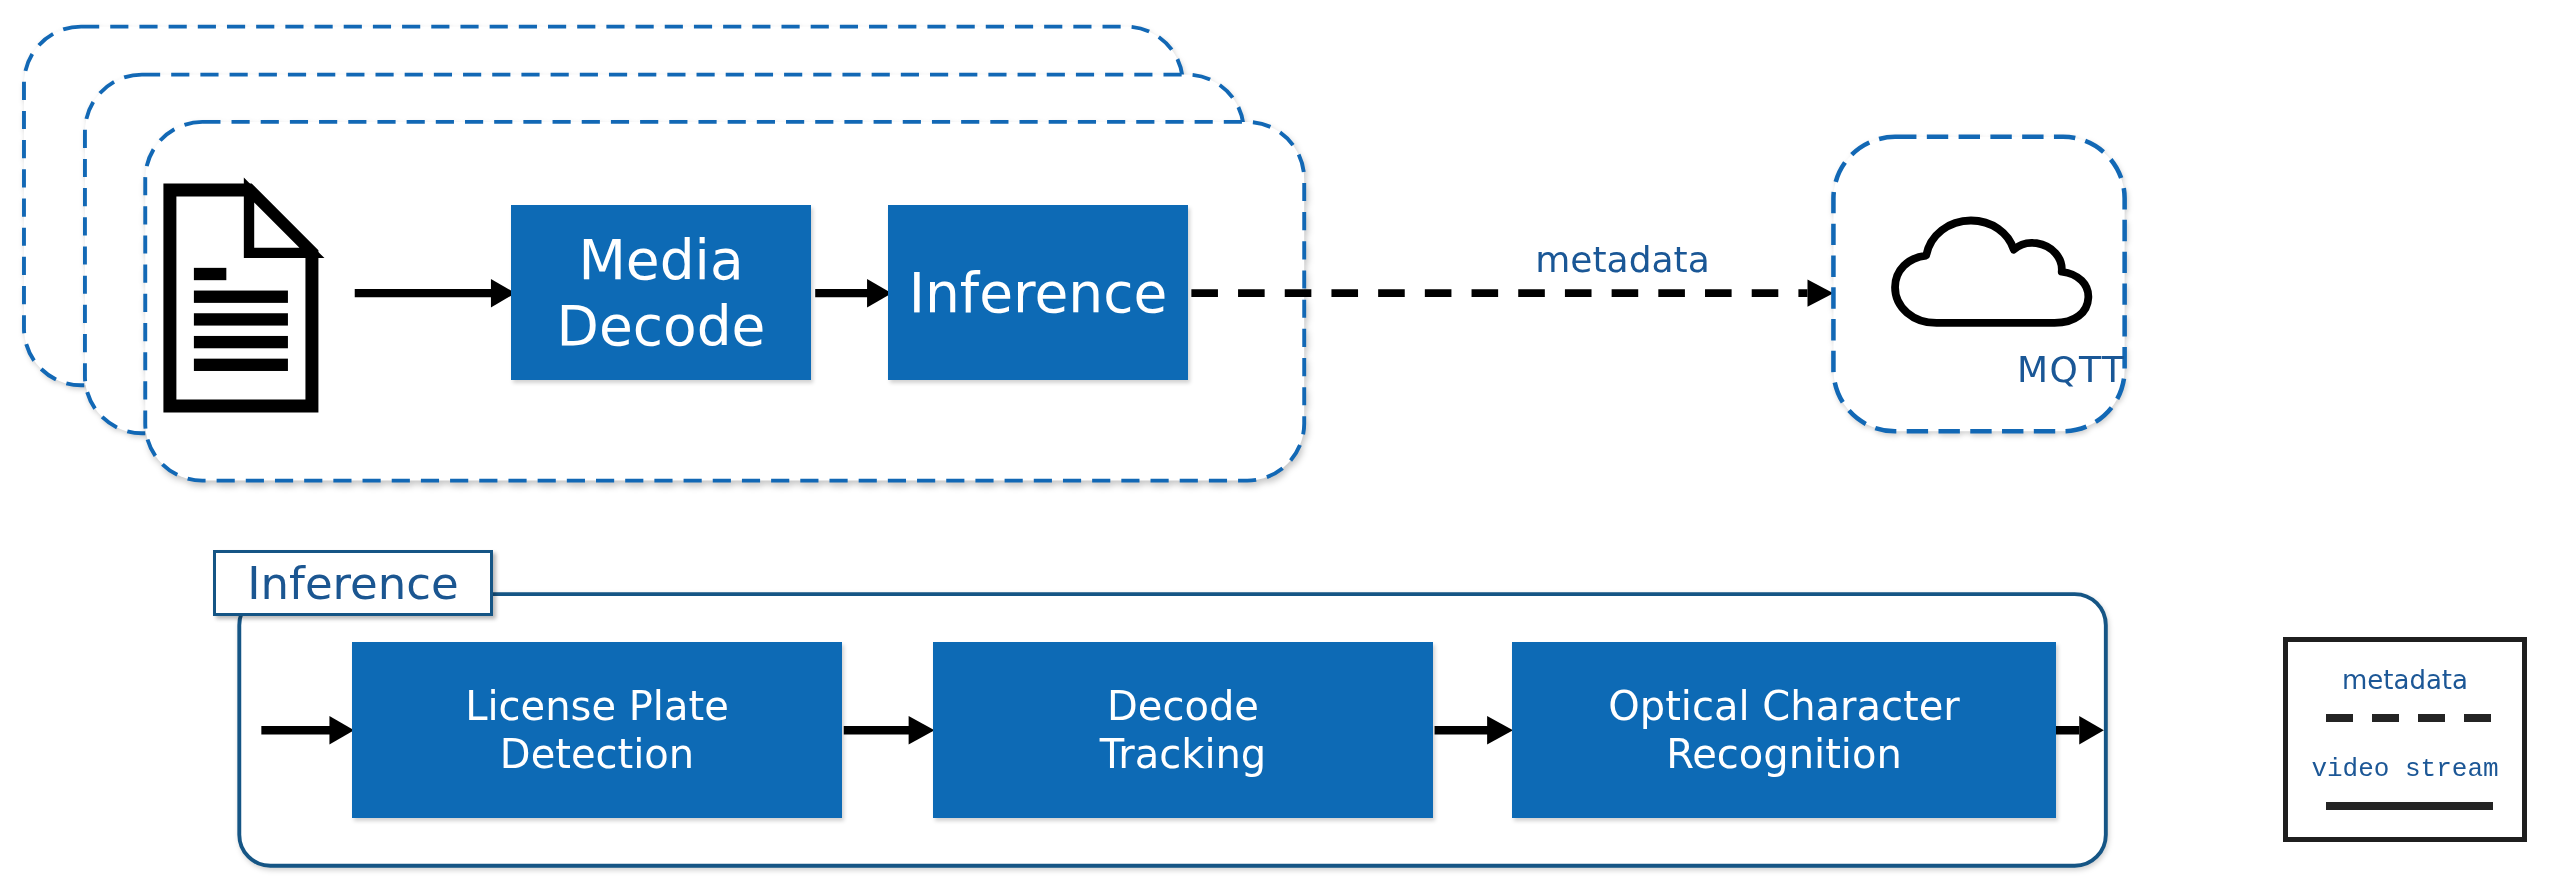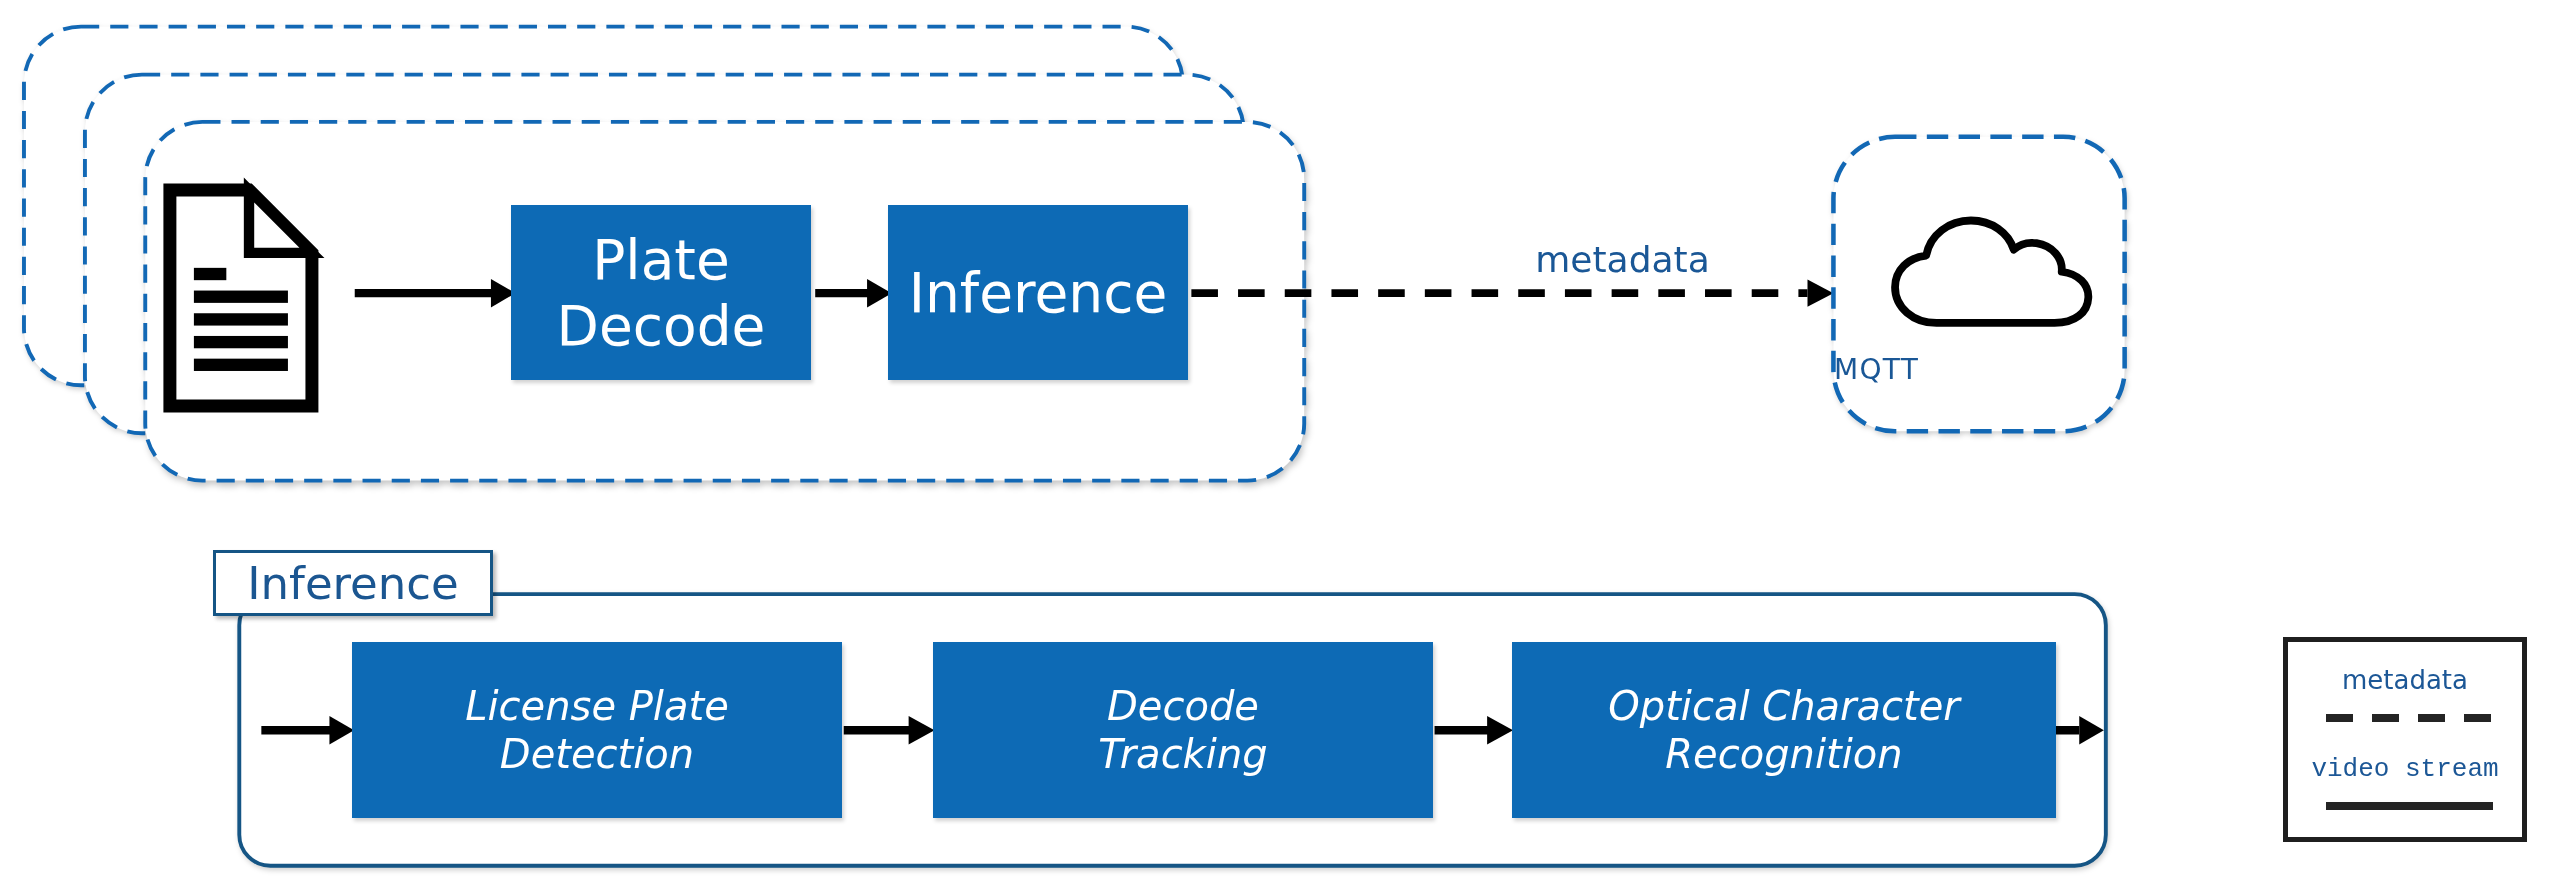--- a/index.html
+++ b/index.html
@@ -21,36 +21,36 @@
     position: absolute;
     background: #0d6ab5;
     color: #ffffff;
     display: flex; align-items: center; justify-content: center;
     text-align: center;
     white-space: pre-line;
     line-height: 1.2;
     box-shadow: 1.9px 2.6px 3.9px rgba(0,0,0,0.18);
   }
   .top-stage { font-size: 55px; }
-  .sub-stage { font-size: 40px; font-style: italic; }
+  .sub-stage { font-size: 40px; }
 
   #box-media-decode   { left: 511px;  top: 205px; width: 300px; height: 175px; }
   #box-top-inference  { left: 888px; top: 205px; width: 300px; height: 175px; }
   #box-lpd            { left: 352px;  top: 642px; width: 490px; height: 176px; }
   #box-ot             { left: 933px; top: 642px; width: 500px; height: 176px; }
   #box-ocr            { left: 1512px; top: 642px; width: 544px; height: 176px; }
 
   #metadata-arrow-label {
     position: absolute; left: 1512px; top: 239px; width: 221px; height: 42px;
     color: #1a5796; font-size: 36px; text-align: center; line-height: 42px;
   }
   #mqtt-label {
     position: absolute; left: 1834px; top: 346px; width: 291px; height: 47px;
-    color: #1a5796; font-size: 28px; font-weight: 500;
-    text-align: left; line-height: 47px; letter-spacing: 1.3px;
+    color: #1a5796; font-size: 36px; font-weight: 500;
+    text-align: right; line-height: 47px; letter-spacing: 1.3px;
   }
   #inference-title-box {
     position: absolute; left: 213px; top: 550px; width: 280px; height: 66px;
     background: #ffffff; border: 3.2px solid #155585; box-sizing: border-box;
     color: #1b5691; font-size: 45px;
     display: flex; align-items: center; justify-content: center;
     box-shadow: 2.6px 3.2px 3.9px rgba(0,0,0,0.28);
     z-index: 3;
   }
   #legend-box {
@@ -131,21 +131,21 @@
     <line x1="2211" y1="1126" x2="2294" y2="1126" stroke="#000000" stroke-width="13"></line>
     <polygon points="2292,1104 2332,1126 2292,1148" fill="#000000"></polygon>
   </g>
 
   <g>
     <line x1="3097" y1="1126" x2="3205" y2="1126" stroke="#000000" stroke-width="13"></line>
     <polygon points="3205,1104 3243,1126 3205,1148" fill="#000000"></polygon>
   </g>
 </svg>
 
-<div class="blue-box top-stage" id="box-media-decode">Plate
+<div class="blue-box top-stage" id="box-media-decode">Media
 Decode</div>
 
 <div class="blue-box top-stage" id="box-top-inference">Inference</div>
 
 <div id="metadata-arrow-label">metadata</div>
 
 <div id="mqtt-label">MQTT</div>
 
 <div id="inference-title-box">
   <span>Inference</span>

